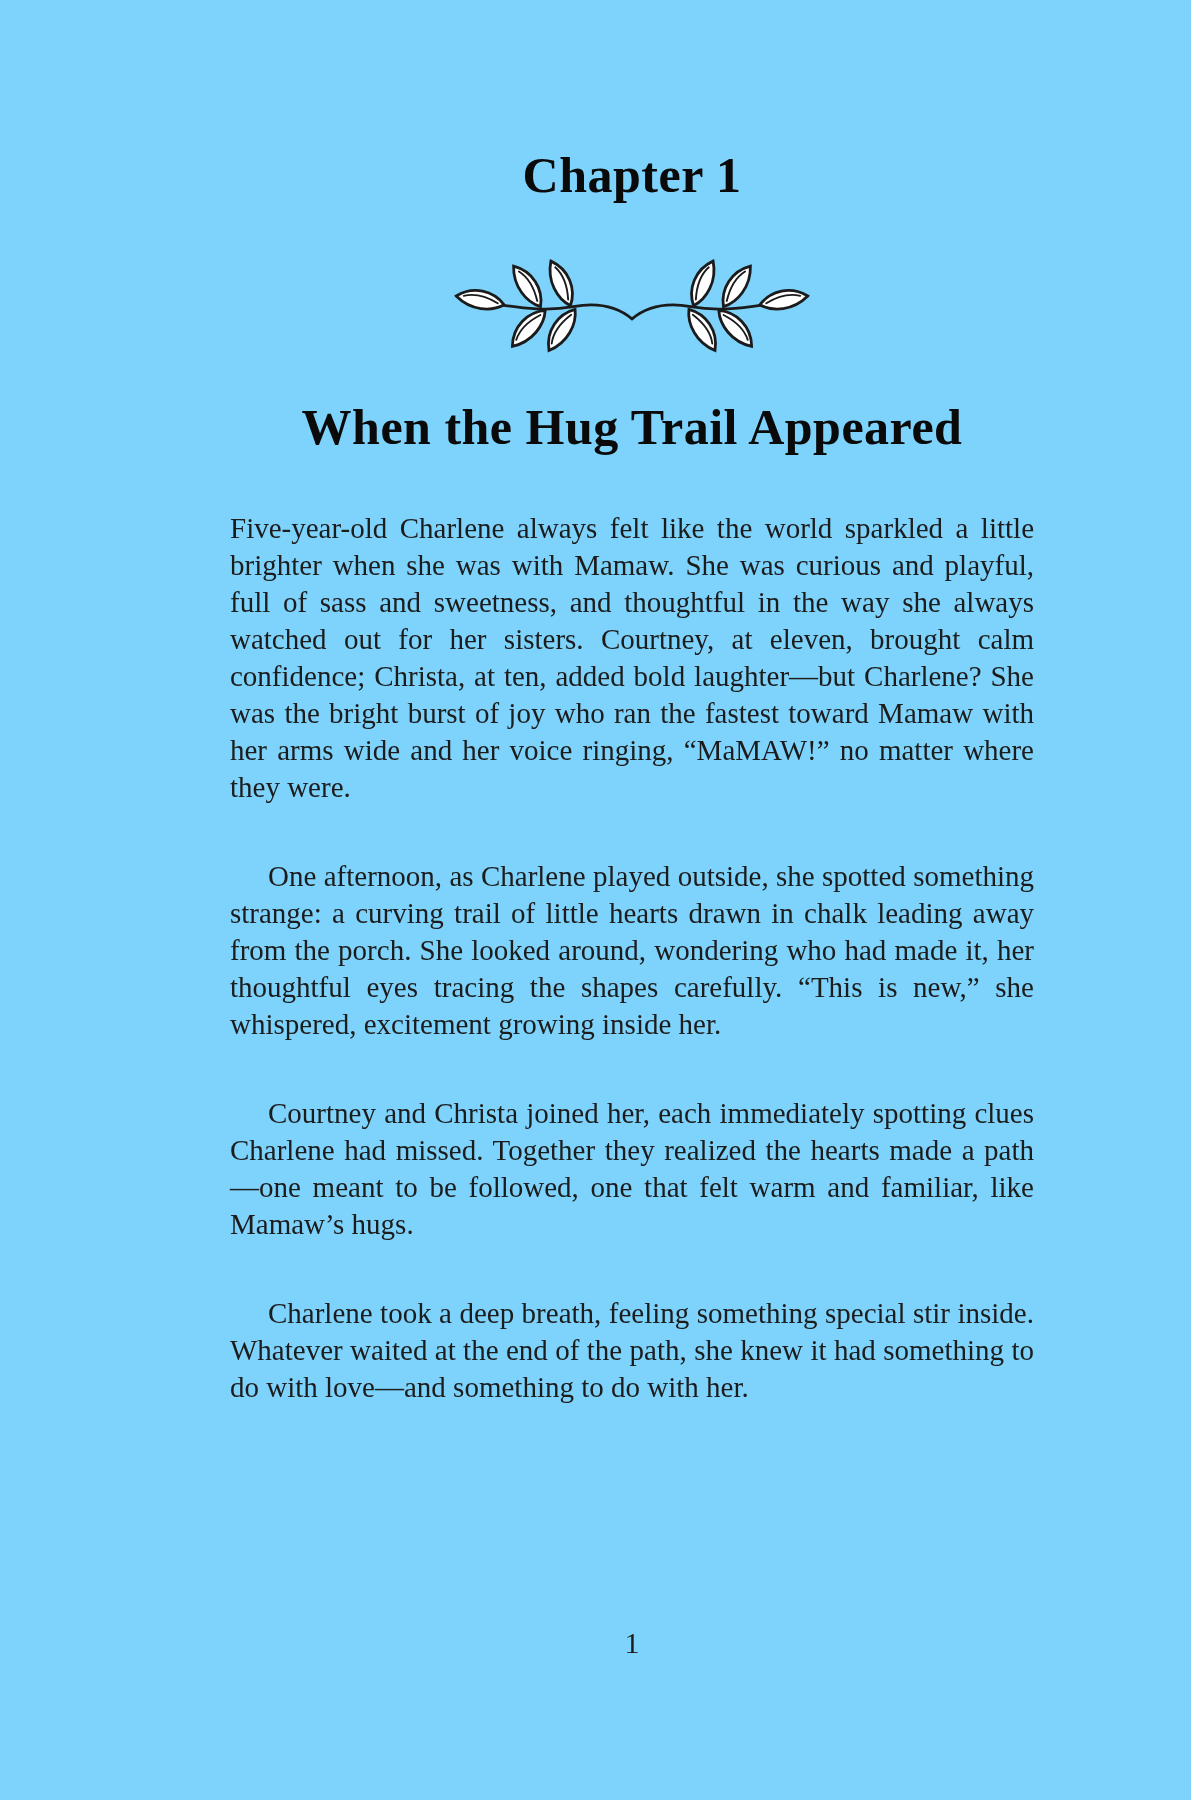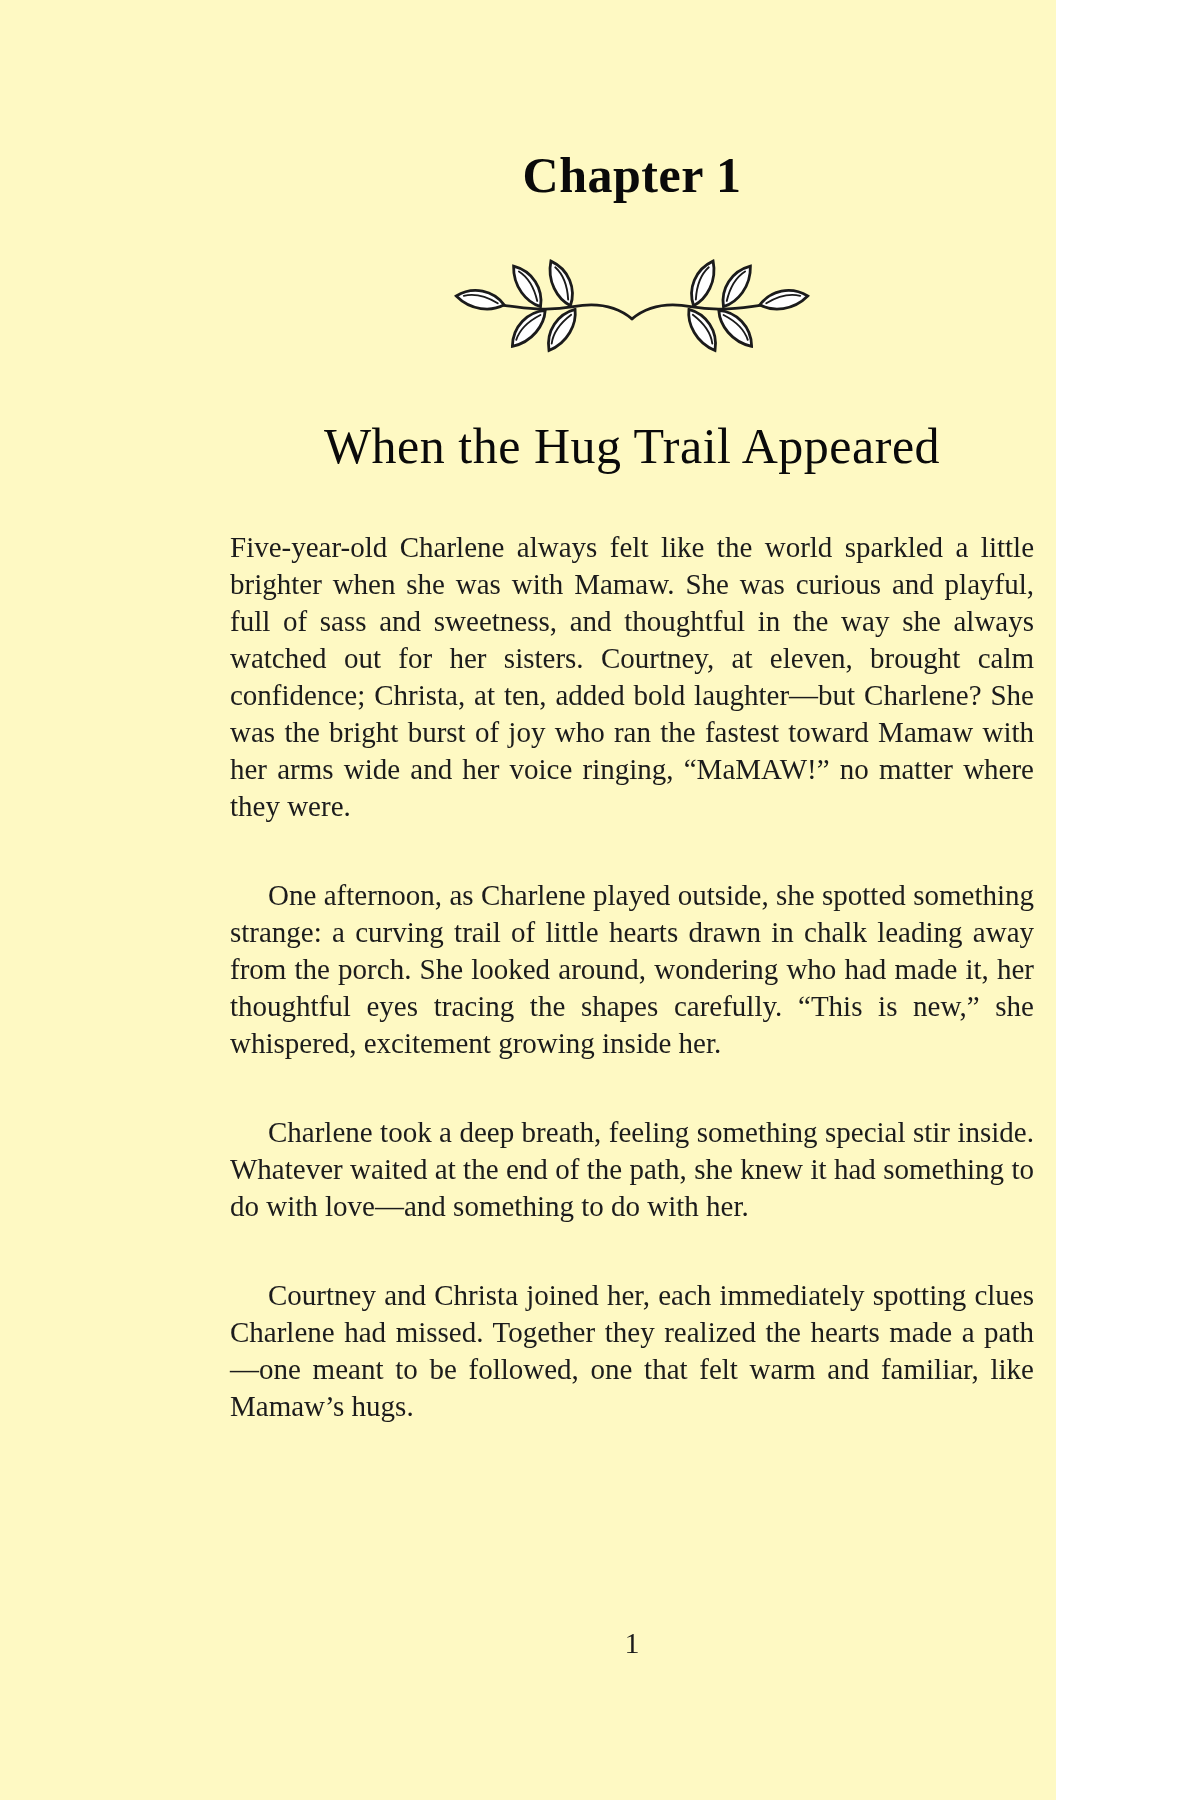--- a/index.html
+++ b/index.html
@@ -2,23 +2,23 @@
 <html><head>
 <meta charset="utf-8">
 <style>
   html, body {
     margin: 0;
     padding: 0;
     background: #ffffff;
   }
   .page {
     position: relative;
-    width: 1056px;
+    width: 1191px;
     height: 1800px;
-    background: #fef9c3;
+    background: #7dd3fc;
     overflow: hidden;
     font-family: "Liberation Serif", "DejaVu Serif", serif;
     color: #1c1c1c;
   }
   .content {
     margin-left: 222px;
     width: 820px;
   }
   h1.chapter {
     margin: 0;
@@ -33,24 +33,24 @@
   .flourish-wrap {
     margin-top: 46px;
     text-align: center;
     line-height: 0;
   }
   .flourish-wrap svg {
     width: 430px;
     height: 112px;
   }
   h2.title {
-    margin: 63px 0 0 0;
+    margin: 44px 0 0 0;
     font-size: 50px;
     line-height: 1;
-    font-weight: normal;
+    font-weight: bold;
     text-align: center;
     color: #0a0a0a;
     letter-spacing: 0.5px;
   }
   .body-text {
     margin-top: 58px;
   }
   .body-text p {
     margin: 8px;
     font-size: 29px;
@@ -99,19 +99,19 @@
         <use href="#branch"></use>
         <use href="#branch" transform="translate(430,0) scale(-1,1)"></use>
       </svg>
     </div>
 
     <h2 class="title">When the Hug Trail Appeared</h2>
 
     <div class="body-text">
       <p>Five-year-old Charlene always felt like the world sparkled a little brighter when she was with Mamaw. She was curious and playful, full of sass and sweetness, and thoughtful in the way she always watched out for her sisters. Courtney, at eleven, brought calm confidence; Christa, at ten, added bold laughter—but Charlene? She was the bright burst of joy who ran the fastest toward Mamaw with her arms wide and her voice ringing, “MaMAW!” no matter where they were.</p>
       <p>One afternoon, as Charlene played outside, she spotted something strange: a curving trail of little hearts drawn in chalk leading away from the porch. She looked around, wondering who had made it, her thoughtful eyes tracing the shapes carefully. “This is new,” she whispered, excitement growing inside her.</p>
+      <p>Courtney and Christa joined her, each immediately spotting clues Charlene had missed. Together they realized the hearts made a path—one meant to be followed, one that felt warm and familiar, like Mamaw’s hugs.</p>
       <p>Charlene took a deep breath, feeling something special stir inside. Whatever waited at the end of the path, she knew it had something to do with love—and something to do with her.</p>
-      <p>Courtney and Christa joined her, each immediately spotting clues Charlene had missed. Together they realized the hearts made a path—one meant to be followed, one that felt warm and familiar, like Mamaw’s hugs.</p>
     </div>
   </div>
 
   <div class="pagenum">1</div>
 </div>
 
 </body></html>

